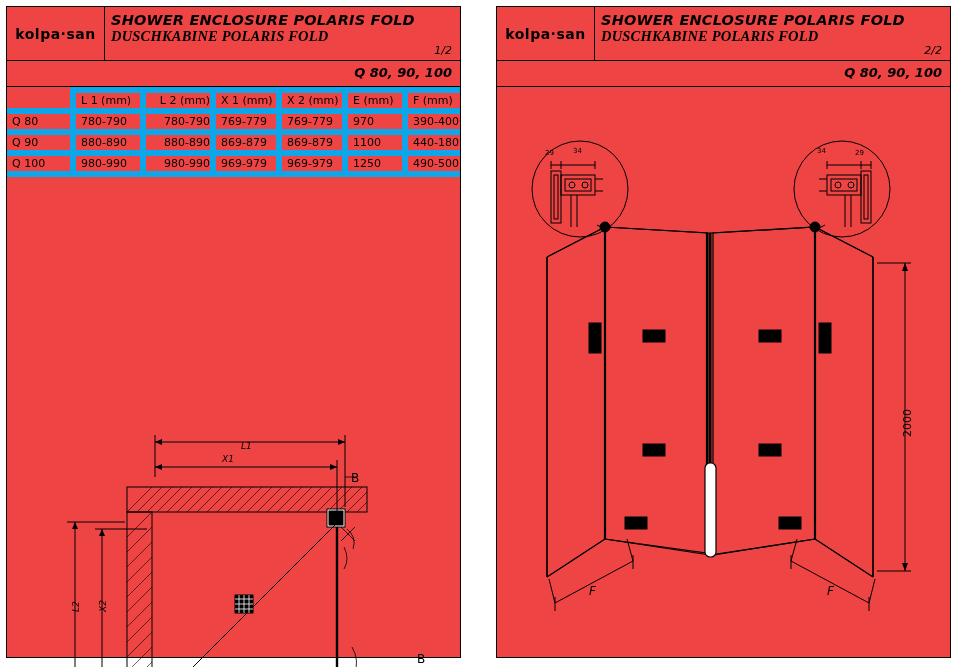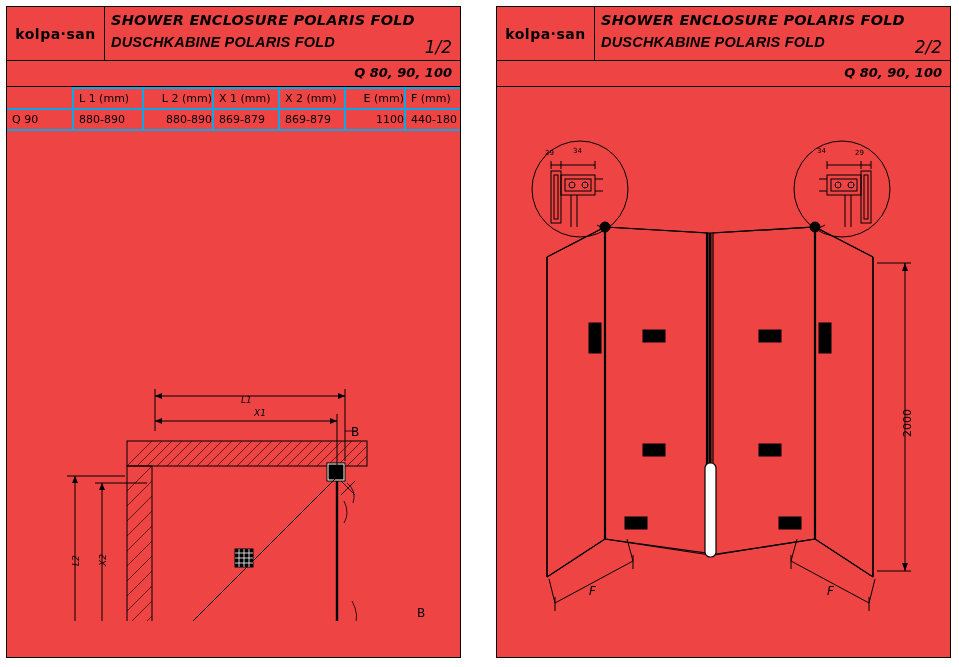--- a/index.html
+++ b/index.html
@@ -64,34 +64,34 @@
   }
   .title-line1 {
     font-family: "DejaVu Sans", sans-serif;
     font-style: italic;
     font-weight: bold;
     font-size: 14.5px;
     letter-spacing: 0.2px;
     white-space: nowrap;
   }
   .title-line2 {
-    font-family: Liberation Sans, sans-serif;
+    font-family: Liberation Serif, serif;
     font-style: italic;
     font-weight: bold;
     font-size: 14.5px;
     letter-spacing: 0.2px;
     white-space: nowrap;
-    margin-top: 6px;
+    margin-top: 0;
   }
   .page-no {
     position: absolute;
     right: 8px;
     bottom: 3px;
     font-style: italic;
-    font-size: 17px;
+    font-size: 11px;
   }
   .modelbar {
     position: relative;
     height: 26px;
     border-bottom: 1px solid #000;
     box-sizing: border-box;
   }
   .model-text {
     position: absolute;
     right: 8px;
@@ -100,38 +100,38 @@
     font-weight: bold;
     font-size: 13px;
   }
   
   .spec-table {
     border-collapse: collapse;
     width: 453px;
     table-layout: fixed;
   }
   .spec-table td, .spec-table th {
-    border: 2px solid #0ea5e9;
+    border: 6px solid #0ea5e9;
     height: 21px;
     font-size: 11px;
     font-weight: normal;
     text-align: left;
     padding: 0 0 0 5px;
     box-sizing: border-box;
     font-family: "DejaVu Sans", sans-serif;
   }
   .spec-table tr.head td {
     font-size: 11px;
   }
   .spec-table td.c0 { width: 66px; border-left: none; }
   .spec-table td.c1 { width: 70px; }
   .spec-table td.c2 { width: 70px; text-align: right; }
   .spec-table td.c3 { width: 66px; }
   .spec-table td.c4 { width: 66px; }
-  .spec-table td.c5 { width: 60px; text-align: right; }
+  .spec-table td.c5 { width: 60px; }
   .spec-table td.c6 { width: 55px; border-right: none; }
   .spec-table tr.head td.c0 { border-top: none; border-left: none; }
   .blank-cell { border: none !important; }
   
   .draw {
     position: relative;
     width: 100%;
   }
   svg { display: block; }
   .lbl {
@@ -169,27 +169,45 @@
       <tr class="head">
         <td class="c0 blank-cell"></td>
         <td class="c1">L 1 (mm)</td>
         <td class="c2">L 2 (mm)</td>
         <td class="c3">X 1 (mm)</td>
         <td class="c4">X 2 (mm)</td>
         <td class="c5">E  (mm)</td>
         <td class="c6">F  (mm)</td>
       </tr>
       <tr>
+        <td class="c0">Q 80</td>
+        <td class="c1">780-790</td>
+        <td class="c2">780-790</td>
+        <td class="c3">769-779</td>
+        <td class="c4">769-779</td>
+        <td class="c5">970</td>
+        <td class="c6">390-400</td>
+      </tr>
+      <tr>
         <td class="c0">Q 90</td>
         <td class="c1">880-890</td>
         <td class="c2">880-890</td>
         <td class="c3">869-879</td>
         <td class="c4">869-879</td>
         <td class="c5">1100</td>
         <td class="c6">440-180</td>
+      </tr>
+      <tr>
+        <td class="c0">Q 100</td>
+        <td class="c1">980-990</td>
+        <td class="c2">980-990</td>
+        <td class="c3">969-979</td>
+        <td class="c4">969-979</td>
+        <td class="c5">1250</td>
+        <td class="c6">490-500</td>
       </tr>
     </tbody>
   </table>
 
   <div class="draw">
     <svg width="453" height="490" viewBox="0 0 453 490">
       <g stroke="#000" fill="none" stroke-width="1">
 
         <rect x="120" y="310" width="240" height="25" fill="none" stroke="#000"></rect>
         <g stroke="#000" stroke-width="0.6">
@@ -352,21 +370,21 @@
           <line x1="58" y1="30" x2="58" y2="62"></line>
           <line x1="16" y1="126" x2="42" y2="126"></line>
           <line x1="16" y1="120" x2="16" y2="132"></line>
           <line x1="42" y1="120" x2="42" y2="132"></line>
           <line x1="10" y1="138" x2="48" y2="138"></line>
         </g>
       </g>
     </svg>
 
     <div class="lbl it" style="left:234px; top:264px;">L1</div>
-    <div class="lbl it" style="left:247px; top:277px;">X1</div>
+    <div class="lbl it" style="left:215px; top:277px;">X1</div>
     <div class="lbl it rot90" style="left:64px; top:435px;">L2</div>
     <div class="lbl it rot90" style="left:91px; top:435px;">X2</div>
     <div class="lbl big" style="left:344px; top:294px;">B</div>
     <div class="lbl big" style="left:410px; top:475px;">B</div>
 
     <div class="lbl big" style="left:58px; top:561px;"></div>
 
   </div>
 </div>
 

